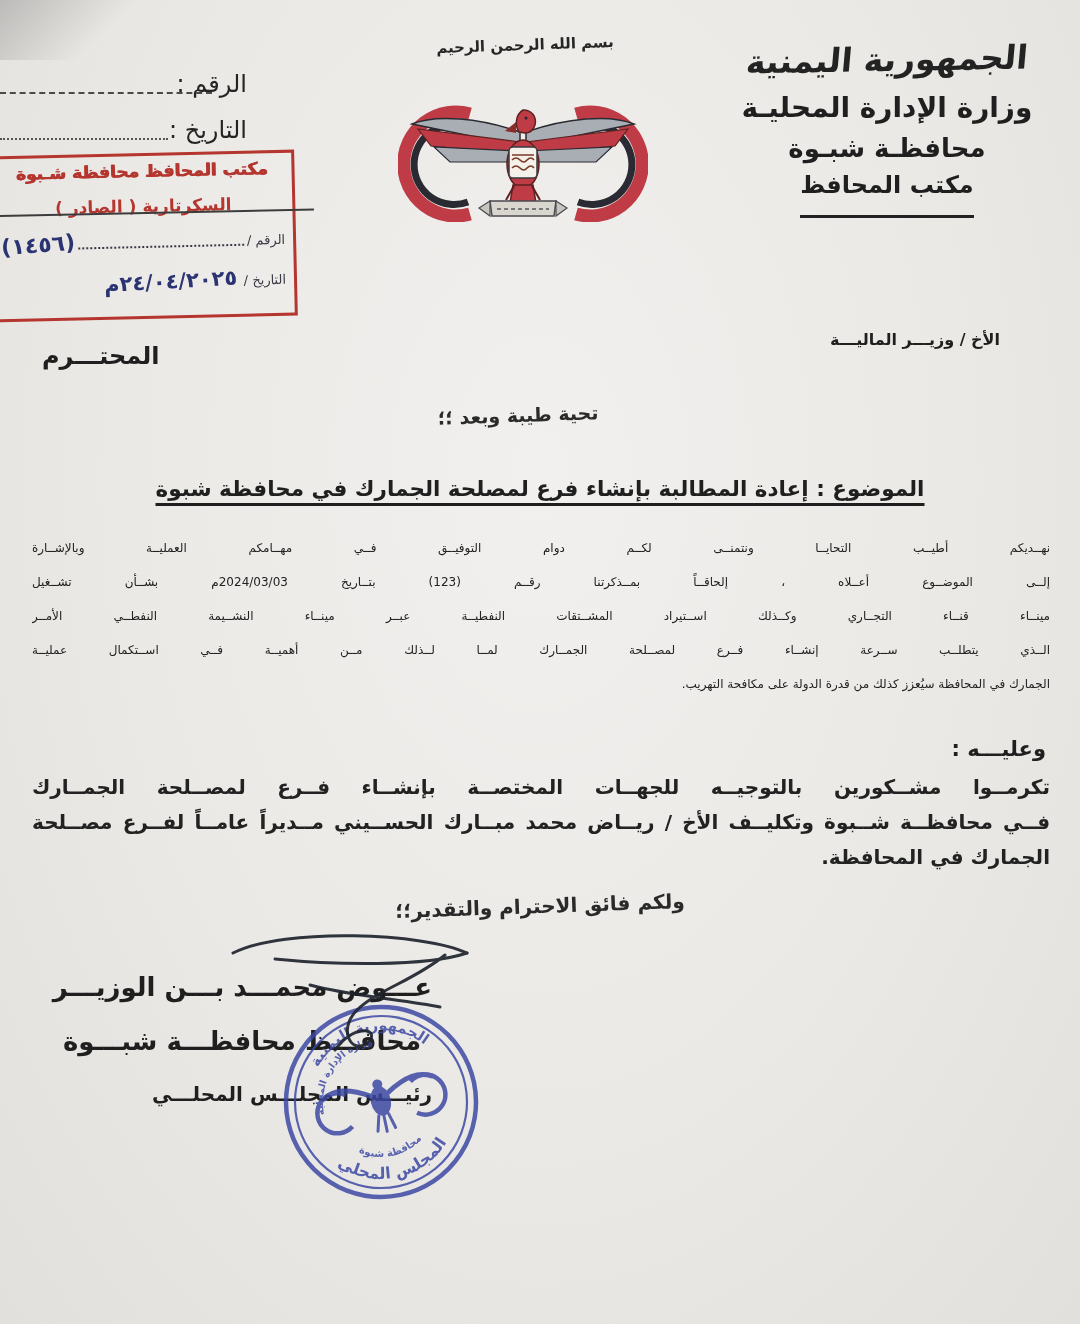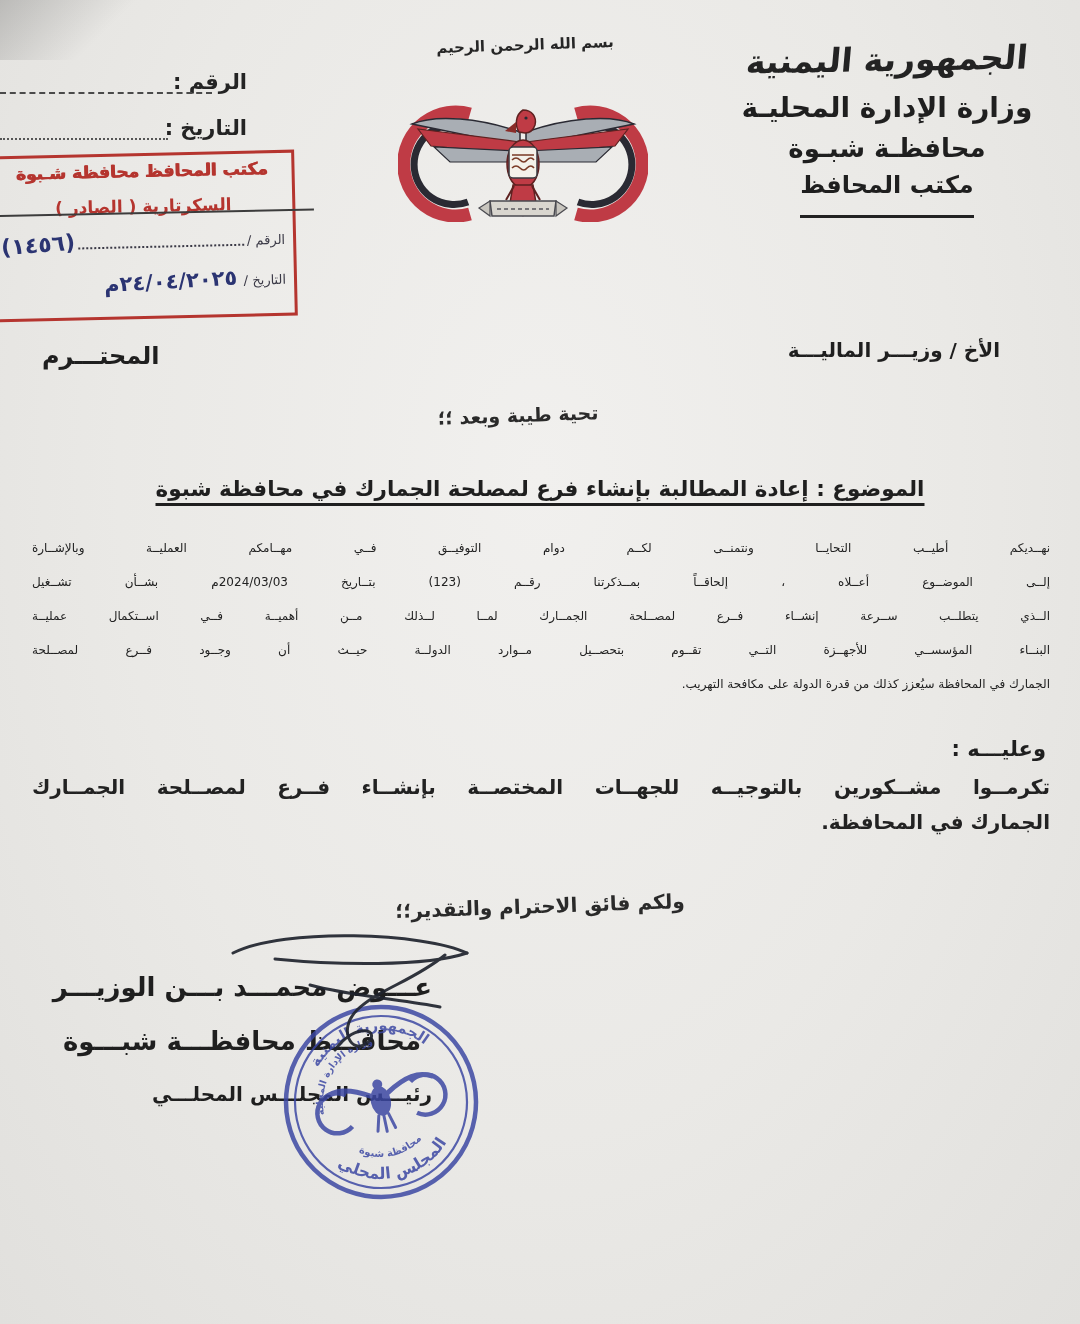--- a/index.html
+++ b/index.html
@@ -5,21 +5,21 @@
   html,body{margin:0;padding:0;background:#d8d7d4;}
   .page{
     position:relative;width:1080px;height:1324px;overflow:hidden;
     background:radial-gradient(ellipse at 50% 36%, #f1f0ee 0%, #eae9e6 55%, #e1e0dd 100%);
     font-family:"DejaVu Sans",sans-serif;color:#1f1f1f;direction:rtl;
   }
   .corner-shade{position:absolute;left:0;top:0;width:150px;height:60px;
     background:linear-gradient(135deg, rgba(40,40,40,.22), rgba(40,40,40,0) 65%);}
   .abs{position:absolute;}
   
-  .ref-label{font-weight:bold;font-size:21px;color:#242424;letter-spacing:.5px;}
+  .ref-label{font-weight:normal;font-size:24px;color:#242424;letter-spacing:.5px;}
   .dash-line{border-top:2.5px dashed #4a4a4a;}
   .dot-line{border-top:2.5px dotted #555;}
   
   .red-box{
     left:-8px;top:153px;width:298px;height:160px;
     border:3.5px solid #b5352f;transform:rotate(-1.3deg);transform-origin:center;
     background:rgba(255,255,255,.06);
   }
   .red-box .r1{position:absolute;top:5px;right:6px;left:4px;color:#b5352f;font-weight:bold;
     font-size:17px;text-align:center;white-space:nowrap;text-shadow:1px 0 0 #b5352f;}
@@ -38,21 +38,21 @@
   .bismillah{left:436px;top:36px;width:178px;text-align:center;font-size:15px;font-weight:bold;
     transform:rotate(-2deg);line-height:1.25;color:#262626;}
   .hdr-right{right:28px;top:40px;width:330px;text-align:center;}
   .hdr-country{font-size:33px;font-weight:bold;transform:skewX(-6deg) rotate(-1deg);letter-spacing:-1px;
     color:#232323;white-space:nowrap;}
   .hdr-ministry{font-size:28px;font-weight:bold;margin-top:12px;white-space:nowrap;}
   .hdr-gov{font-size:26px;font-weight:bold;margin-top:9px;white-space:nowrap;}
   .hdr-office{font-size:24px;font-weight:bold;margin-top:8px;display:inline-block;
     border-bottom:3px solid #222;padding-bottom:16px;white-space:nowrap;}
   
-  .to-line{right:80px;top:330px;font-size:20px;font-weight:bold;white-space:nowrap;margin-top:8px;}
+  .to-line{right:80px;top:330px;font-size:16px;font-weight:bold;white-space:nowrap;}
   .honorific{left:42px;top:342px;font-size:24px;font-weight:bold;white-space:nowrap;}
   .greeting{left:428px;top:404px;width:180px;font-size:19px;font-weight:bold;text-align:center;
     transform:rotate(-2deg);white-space:nowrap;color:#2a2a2a;}
   .subject{left:90px;right:90px;top:476px;text-align:center;font-size:21.5px;font-weight:bold;
     text-decoration:underline;text-underline-offset:7px;text-decoration-thickness:2.5px;white-space:nowrap;}
   
   .body-block{left:32px;right:30px;top:531px;font-size:12px;font-weight:400;color:#222;overflow:hidden;}
   .bline{height:34px;line-height:34px;white-space:nowrap;text-align-last:justify;}
   .bline.rl{text-align:center;text-align-last:right;}
   .transition{right:34px;top:737px;font-size:21px;font-weight:bold;white-space:nowrap;}
@@ -140,29 +140,30 @@
   <div class="abs to-line">الأخ / وزيـــر الماليـــة</div>
   <div class="abs honorific">المحتـــرم</div>
 
   <div class="abs greeting">تحية طيبة وبعد ؛؛</div>
 
   <div class="abs subject">الموضوع : إعادة المطالبة بإنشاء فرع لمصلحة الجمارك في محافظة شبوة</div>
 
   <div class="abs body-block">
     <div class="bline">نهــديكم أطيــب التحايــا ونتمنــى لكــم دوام التوفيــق فــي مهــامكم العمليــة وبالإشــارة</div>
     <div class="bline">إلــى الموضــوع أعــلاه ، إلحاقــاً بمــذكرتنا رقــم (123) بتــاريخ 2024/03/03م بشــأن تشــغيل</div>
+    <div class="bline">مينــاء قنــاء التجــاري وكــذلك اســتيراد المشــتقات النفطيــة عبــر مينــاء النشــيمة النفطــي الأمــر</div>
     <div class="bline">الــذي يتطلــب ســرعة إنشــاء فــرع لمصــلحة الجمــارك لمــا لــذلك مــن أهميــة فــي اســتكمال عمليــة</div>
-    <div class="bline">البنــاء المؤسســي للأجهــزة التــي تقــوم بتحصــيل مــوارد الدولــة حيــث أن وجــود فــرع لمصــلحة</div>
     <div class="bline rl">الجمارك في المحافظة سيُعزز كذلك من قدرة الدولة على مكافحة التهريب.</div>
   </div>
 
   <div class="abs transition">وعليـــه :</div>
 
   <div class="abs body-block2">
     <div class="bline2">تكرمــوا مشــكورين بالتوجيــه للجهــات المختصــة بإنشــاء فــرع لمصــلحة الجمــارك</div>
+    <div class="bline2">فــي محافظــة شــبوة وتكليــف الأخ / ريــاض محمد مبــارك الحســيني مــديراً عامــاً لفــرع مصــلحة</div>
     <div class="bline2 rl">الجمارك في المحافظة.</div>
   </div>
 
   <div class="abs closing">ولكم فائق الاحترام والتقدير؛؛</div>
 
   <div class="abs sig-name">عـــوض محمـــد بـــن الوزيـــر</div>
   <div class="abs sig-t1">محافـــظ محافظـــة شبـــوة</div>
   <div class="abs sig-t2">رئيـــس المجلـــس المحلـــي</div>
 
   <svg class="abs seal-svg" width="210" height="205" viewBox="0 0 210 205">

